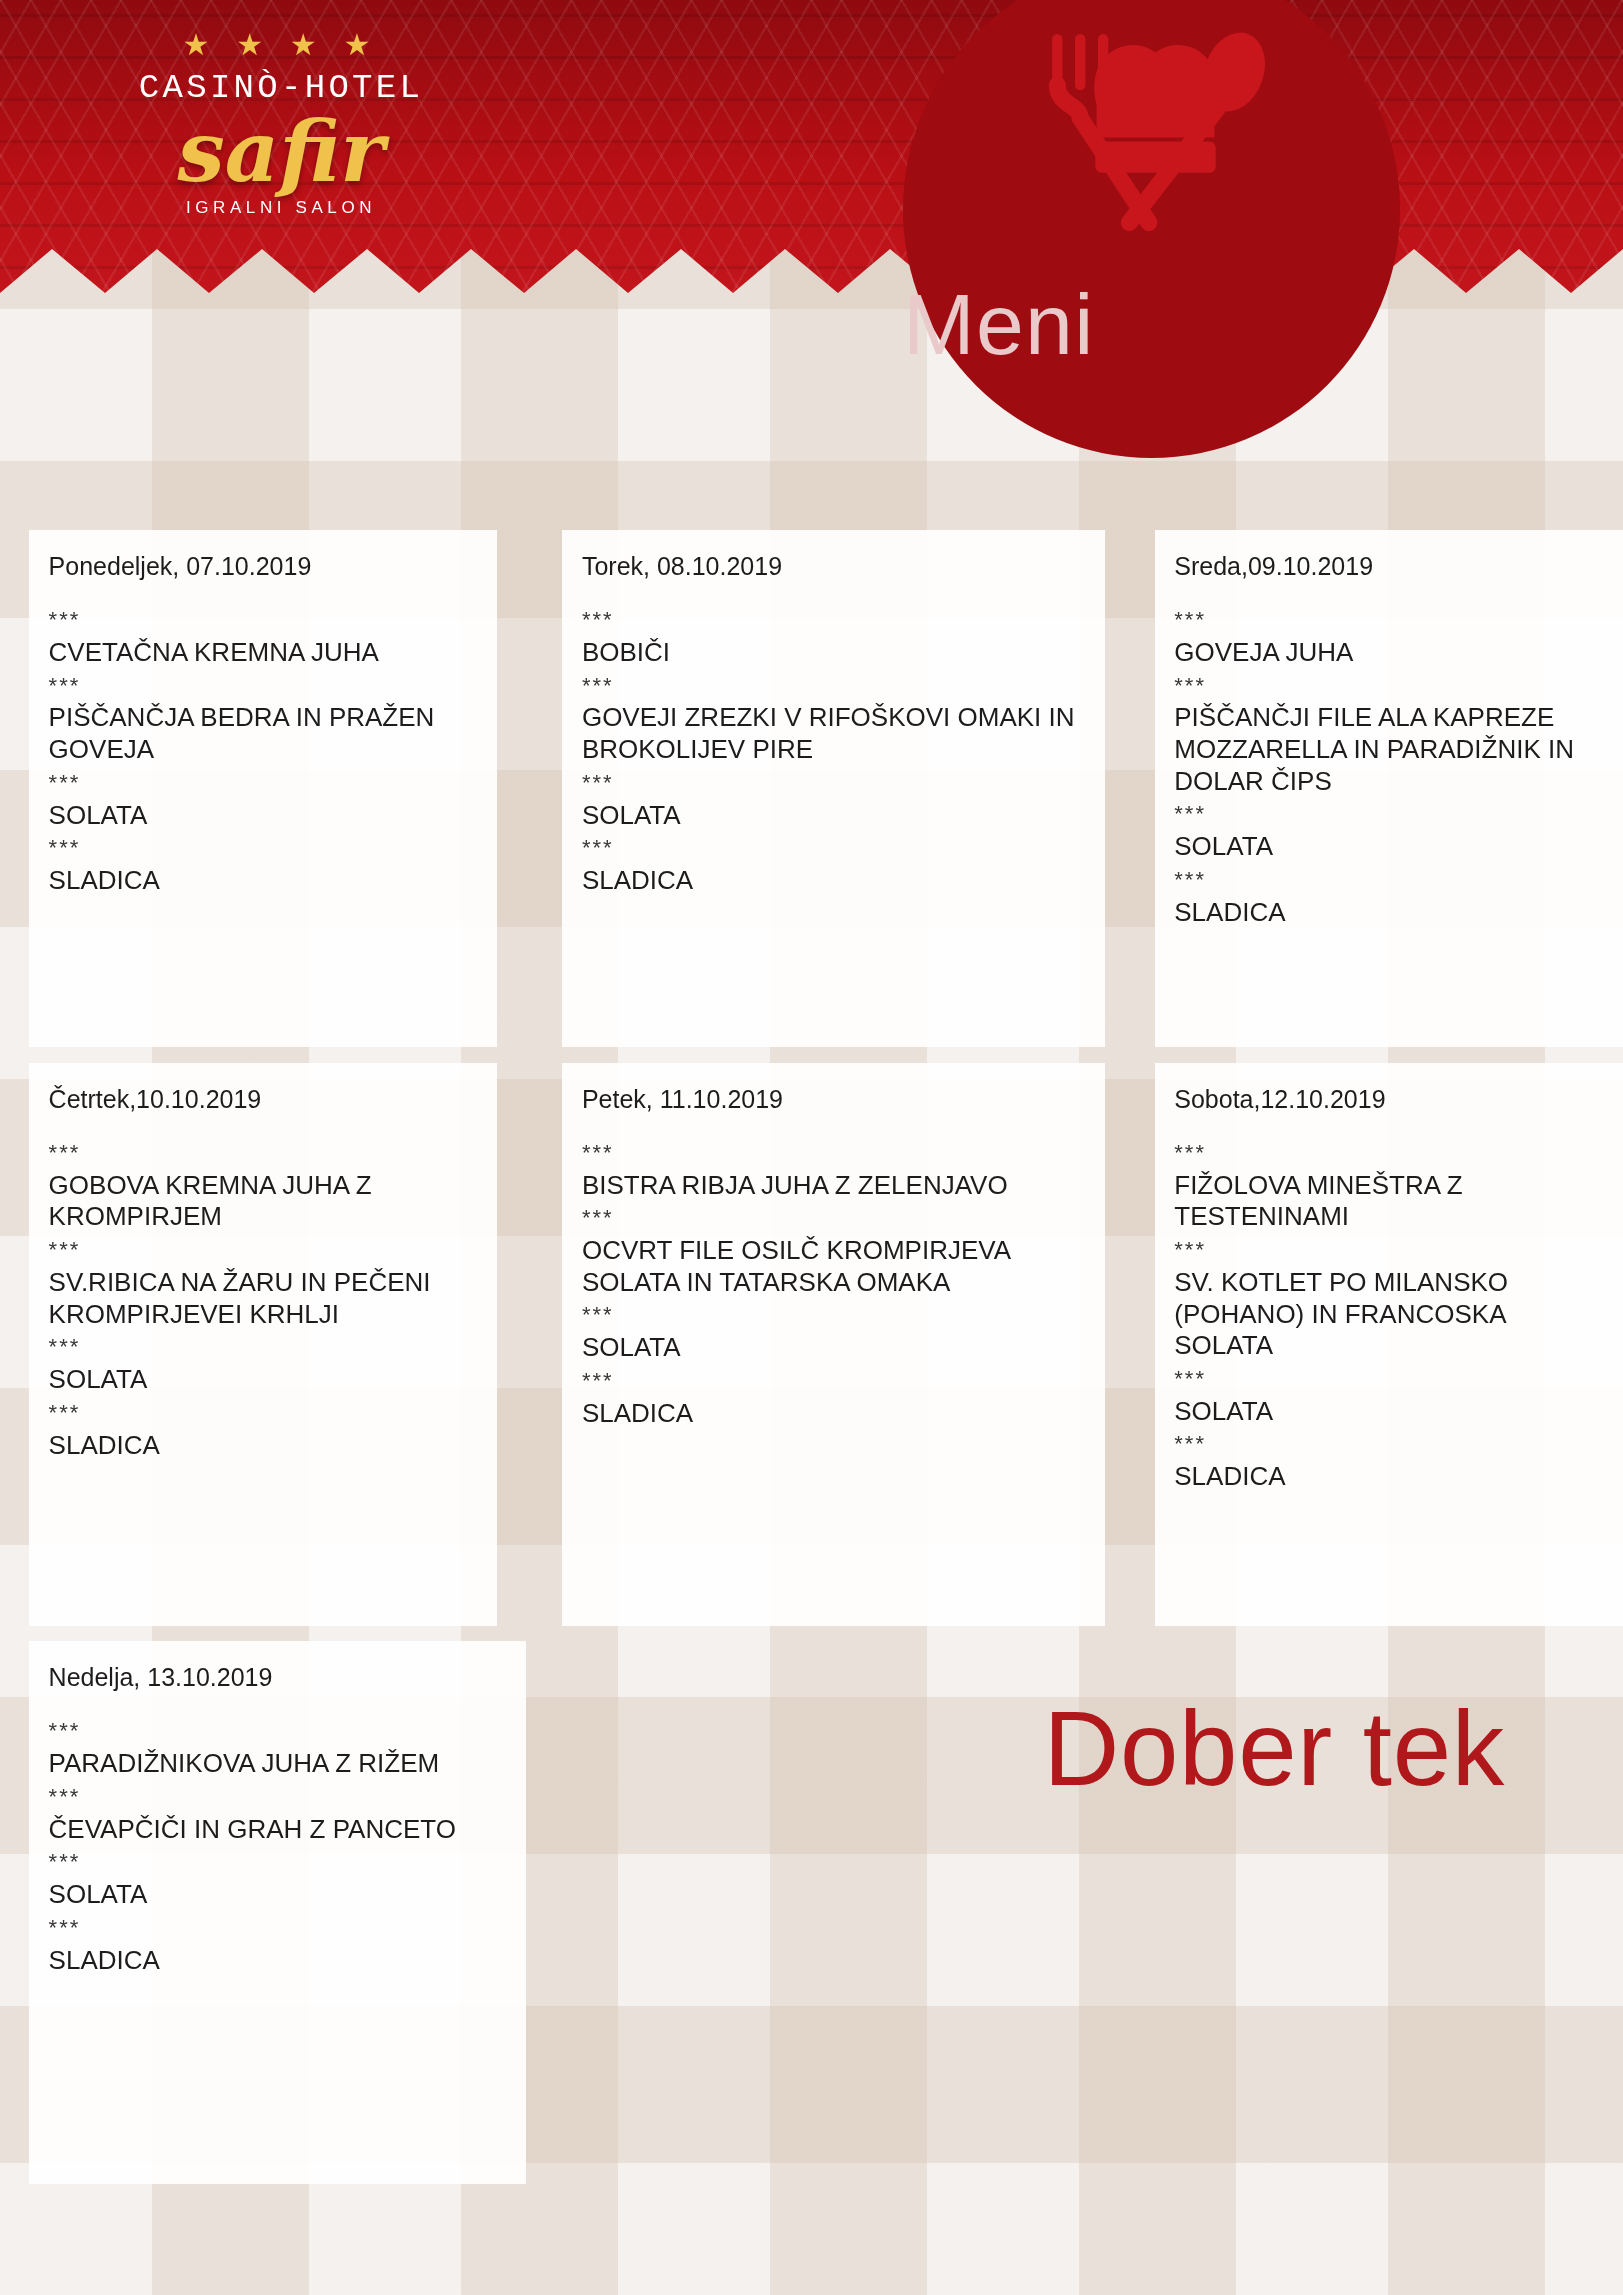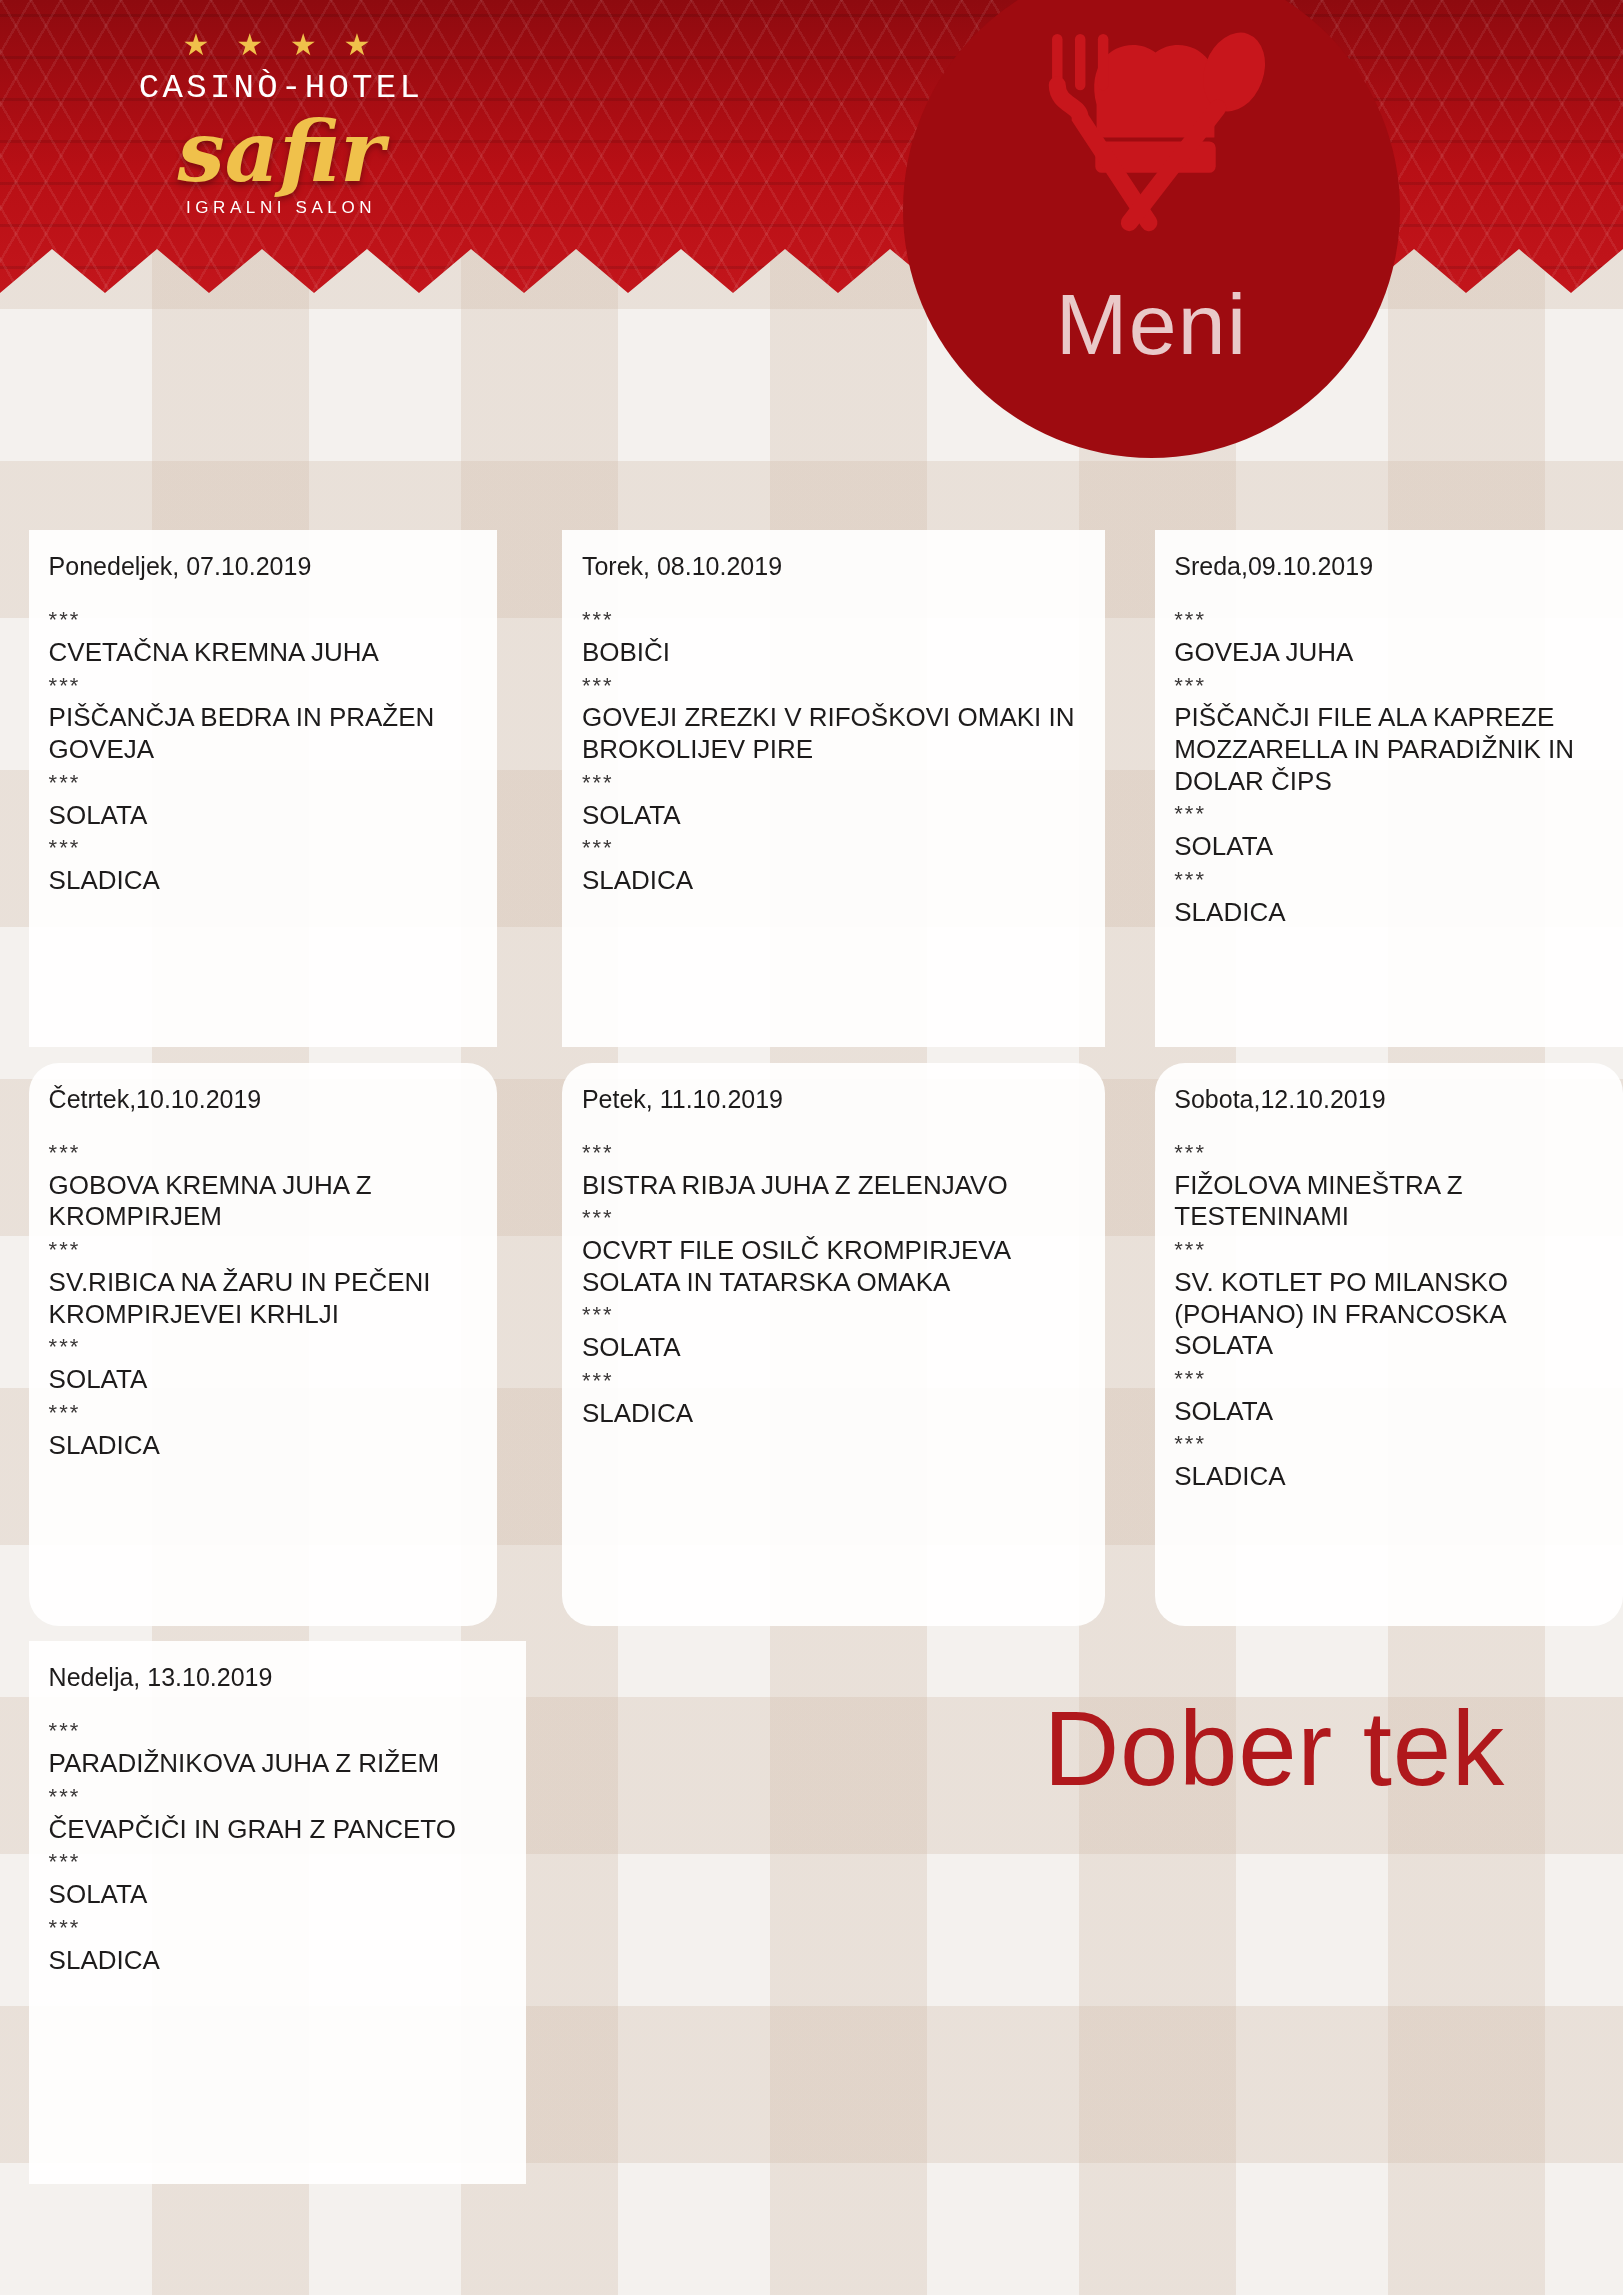--- a/index.html
+++ b/index.html
@@ -134,21 +134,20 @@
     top: 26px;
     width: 275px;
     height: 223px;
     z-index: 4;
   }
   #meni-label {
     position: absolute;
     left: 903px;
     top: 275px;
     width: 497px;
-    text-align: center;
     color: #e9c9c9;
     font-size: 86px;
     font-weight: 300;
     letter-spacing: 1.3px;
     z-index: 5;
   }
 
   
   #grid {
     position: absolute;
@@ -165,21 +164,21 @@
     background: rgba(255,255,255,0.92);
     padding: 22px 19.6px 29px 19.6px;
     text-align: left;
     color: #221f1f;
   }
   .card.c1 { width: 497px; margin-left: 29px; }
   .card.c2 { width: 576px; margin-left: 65px; }
   .card.c3 { width: 497px; margin-left: 50px; }
 
   .row1 .card { min-height: 517px; }
-  .row2 .card { min-height: 563px; border-radius: 30px; }
+  .row2 .card { min-height: 563px; }
   .row3 .card { min-height: 543px; }
 
   .day {
     font-size: 25px;
     margin-bottom: 26px;
     font-weight: 400;
     color: #1d1b1b;
   }
   .sep {
     font-size: 22px;

